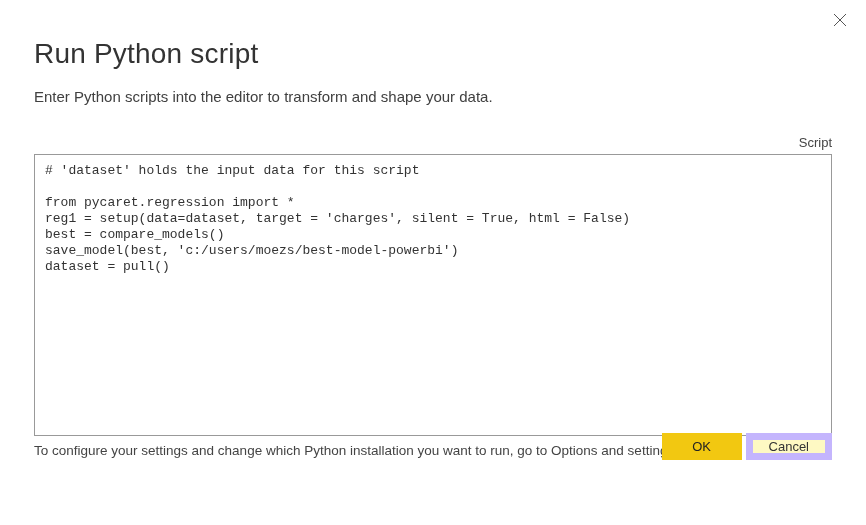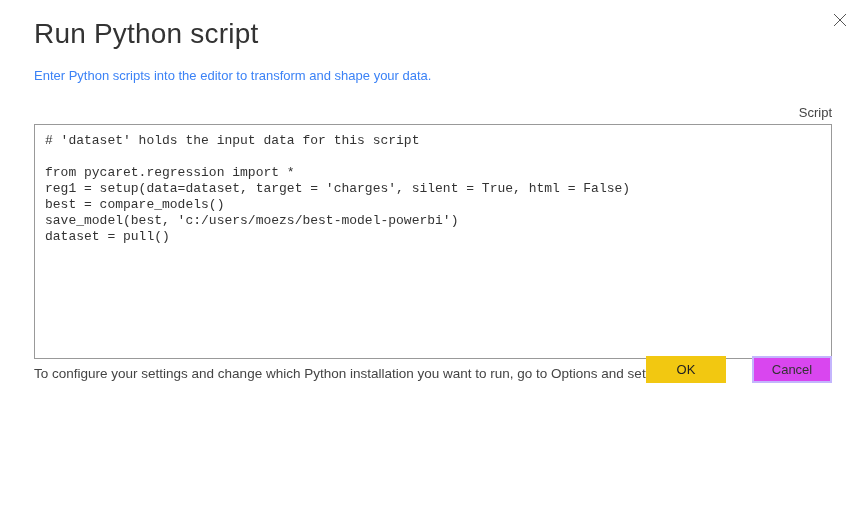--- a/index.html
+++ b/index.html
@@ -9,21 +9,21 @@
     }
     body {
       font-family: "Segoe UI", "Segoe UI Light", Tahoma, Arial, sans-serif;
       background: #ffffff;
       width: 866px;
       height: 525px;
       position: relative;
       color: #333;
     }
     .dialog {
-      padding: 8px 34px 20px 34px;
+      padding: 28px 34px 20px 34px;
       position: relative;
     }
     .close-btn {
       position: absolute;
       top: 10px;
       right: 16px;
       width: 20px;
       height: 20px;
       cursor: pointer;
       display: flex;
@@ -38,33 +38,33 @@
     }
     .title {
       font-size: 28px;
       font-weight: 300;
       color: #333;
       margin-top: 10px;
       margin-bottom: 18px;
       letter-spacing: 0.2px;
     }
     .subtitle {
-      font-size: 13px;
-      color: #3b82f6;
-      margin-bottom: 22px;
+      font-size: 15px;
+      color: #404040;
+      margin-bottom: 30px;
     }
     .script-label {
       font-size: 13px;
       color: #444;
       margin-bottom: 4px;
       text-align: right;
     }
     .script-editor {
       width: 100%;
-      height: 235px;
+      height: 282px;
       border: 1px solid #999;
       padding: 8px 10px;
       font-family: "Consolas", "Courier New", monospace;
       font-size: 13px;
       line-height: 16px;
       color: #333;
       resize: none;
       outline: none;
       white-space: pre;
       overflow: auto;
@@ -73,41 +73,41 @@
       font-size: 13.5px;
       color: #444;
       margin-top: 12px;
       line-height: 22px;
     }
     .button-row {
       position: absolute;
       bottom: 22px;
       right: 34px;
       display: flex;
-      gap: 26px;
+      gap: 4px;
     }
     .btn {
       min-width: 80px;
       height: 27px;
       font-size: 13px;
       font-family: "Segoe UI", Tahoma, Arial, sans-serif;
       cursor: pointer;
       display: flex;
       align-items: center;
       justify-content: center;
       padding: 0 16px;
     }
     .btn-primary {
       background: #F2C811;
       border: 1px solid #F2C811;
       color: #222;
     }
     .btn-secondary {
-      background: #d946ef;
-      border: 2px solid #c4b5fd;
+      background: #fef9c3;
+      border: 7px solid #c4b5fd;
       color: #333;
     }
   </style>
 </head>
 <body>
 
 <div class="dialog">
 
   <div class="close-btn">
     <svg viewBox="0 0 14 14">

